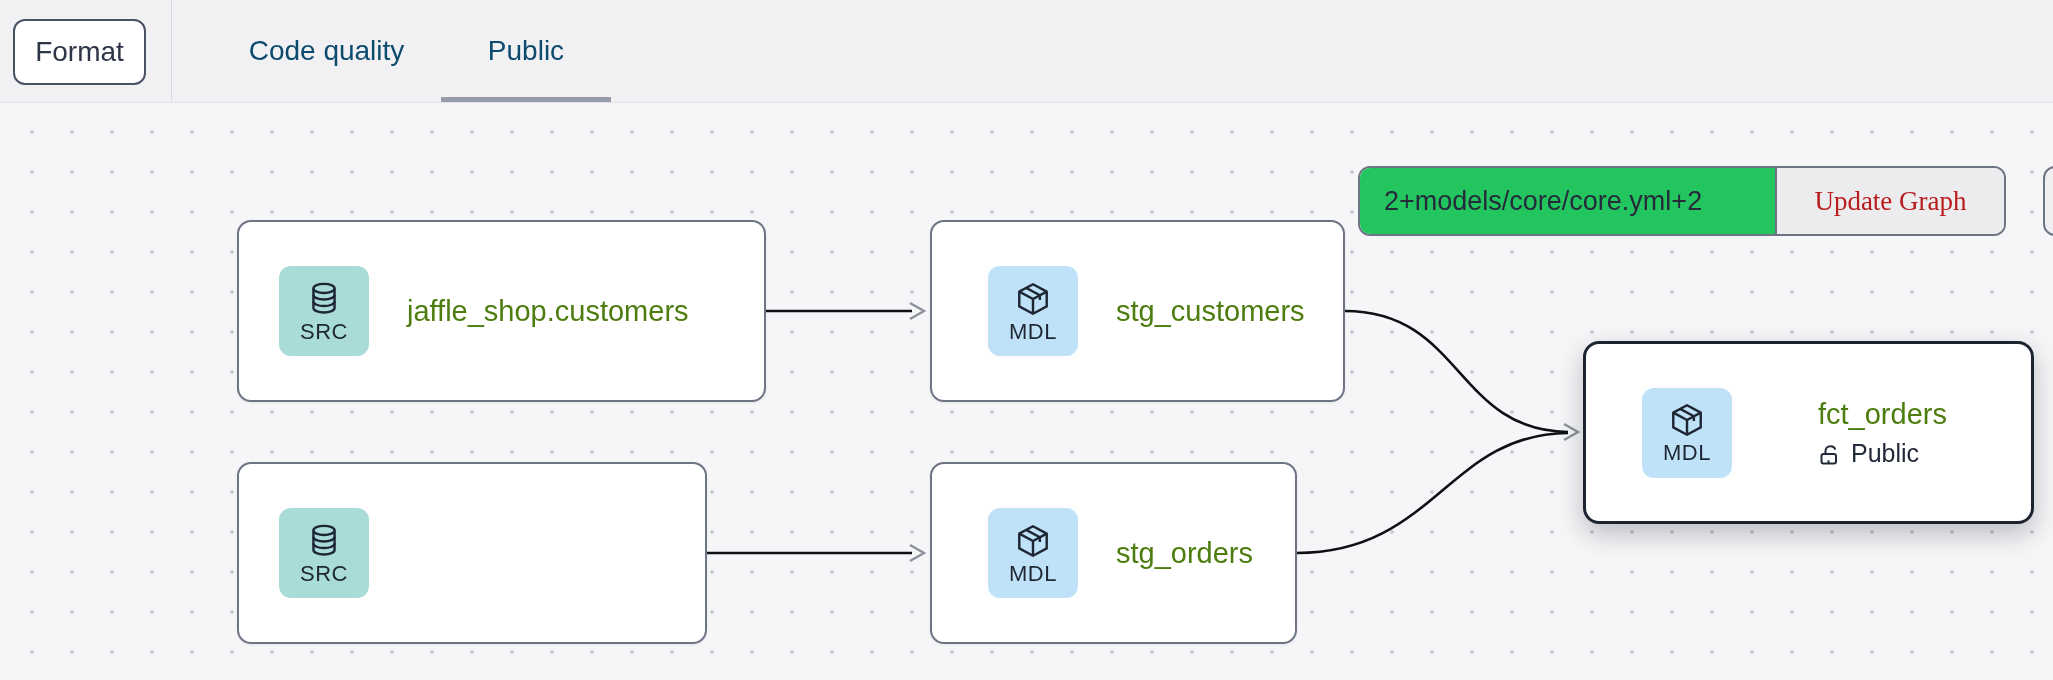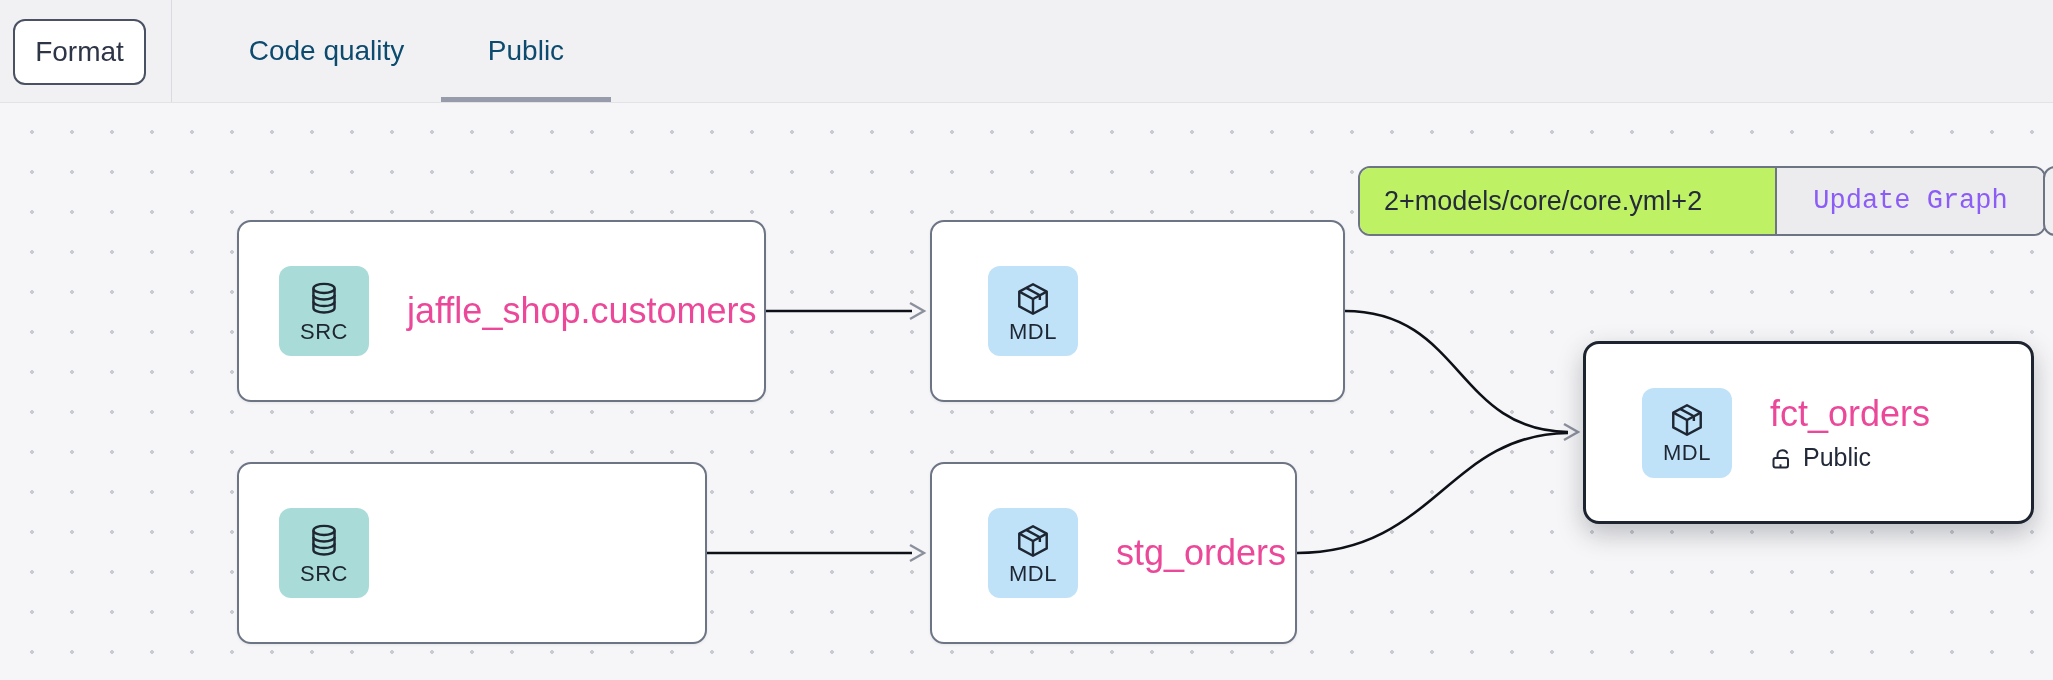--- a/index.html
+++ b/index.html
@@ -76,51 +76,51 @@
     display: flex; flex-direction: column; align-items: center; justify-content: center;
     gap: 1px; flex: none;
   }
   .badge-src { background: #a9dcd8; }
   .badge-mdl { background: #bfe2f8; margin-left: 16px; }
   .badge-label {
     font-size: 22px; color: #1e2633; letter-spacing: 0.5px;
     line-height: 1; margin-top: 2px;
   }
   .badge svg { display: block; }
-  .node-title { font-size: 36px; color: #ec4899; white-space: nowrap; }
-  .node-text-col { display: flex; flex-direction: column; gap: 8px; }
+  .node-title { font-size: 29px; color: #4d7c0f; white-space: nowrap; }
+  .node-text-col { display: flex; flex-direction: column; gap: 8px; margin-left: 48px; }
   .node-subtitle {
     display: flex; align-items: flex-end; gap: 9px;
     font-size: 25px; color: #222939;
   }
   
   .selector-group {
     position: absolute; left: 1358px; top: 166px; height: 70px;
     display: flex;
     border: 2px solid #6d7484;
     border-radius: 12px;
     overflow: hidden;
     background: #ffffff;
   }
   .selector-input {
     width: 415px; height: 100%;
     border: none; outline: none;
-    background: #bef264;
+    background: #22c55e;
     font-size: 27px; color: #252b3a;
     padding: 0 24px;
     font-family: "Liberation Sans", sans-serif;
   }
   .update-graph-btn {
-    width: 269px; height: 100%;
+    width: 229px; height: 100%;
     background: #ececef;
     border: none; border-left: 2px solid #6d7484;
-    font-size: 27px; color: #8b5cf6;
+    font-size: 27px; color: #b91c1c;
     display: flex; align-items: center; justify-content: center;
     cursor: pointer;
-    font-family: Liberation Mono, monospace;
+    font-family: Liberation Serif, serif;
   }
   .edge-partial-btn {
     position: absolute; left: 2043px; top: 166px; width: 40px; height: 70px;
     border: 2px solid #6d7484; border-radius: 12px;
     background: #f0f0f3; cursor: pointer;
   }
 </style>
 </head>
 <body>
 
@@ -164,20 +164,21 @@
 <div class="node node-stg-customers">
   <div class="badge badge-mdl">
     <svg width="38" height="38" viewBox="0 0 36 36" fill="none" stroke="#1e2633" stroke-width="2.3" stroke-linejoin="round">
       <path d="M18 4 L31 11 V25 L18 32 L5 25 V11 Z"></path>
       <path d="M5 11 L18 18 L31 11"></path>
       <path d="M18 18 V32"></path>
       <path d="M11.5 7.5 L24.5 14.5 V19"></path>
     </svg>
     <span class="badge-label">MDL</span>
   </div>
+  <span class="node-title">stg_customers</span>
 </div>
 
 <div class="node node-src-orders">
   <div class="badge badge-src">
     <svg width="38" height="38" viewBox="0 0 36 36" fill="none" stroke="#1e2633" stroke-width="2.3">
       <ellipse cx="18" cy="8" rx="10" ry="4.3"></ellipse>
       <path d="M8 8 v18.5 c0 2.4 4.5 4.3 10 4.3 s10 -1.9 10 -4.3 V8"></path>
       <path d="M8 14.2 c0 2.4 4.5 4.3 10 4.3 s10 -1.9 10 -4.3"></path>
       <path d="M8 20.4 c0 2.4 4.5 4.3 10 4.3 s10 -1.9 10 -4.3"></path>
     </svg>

